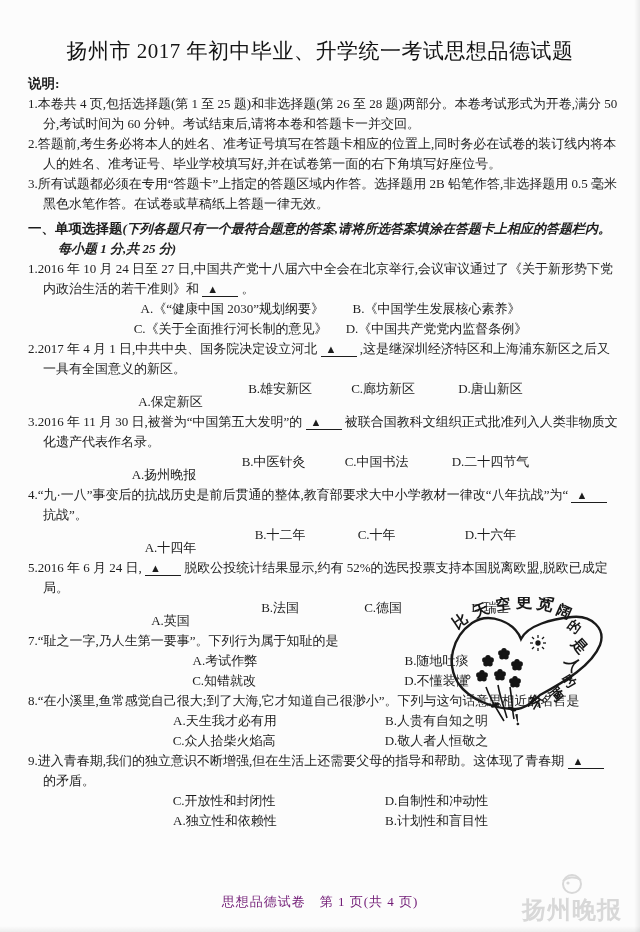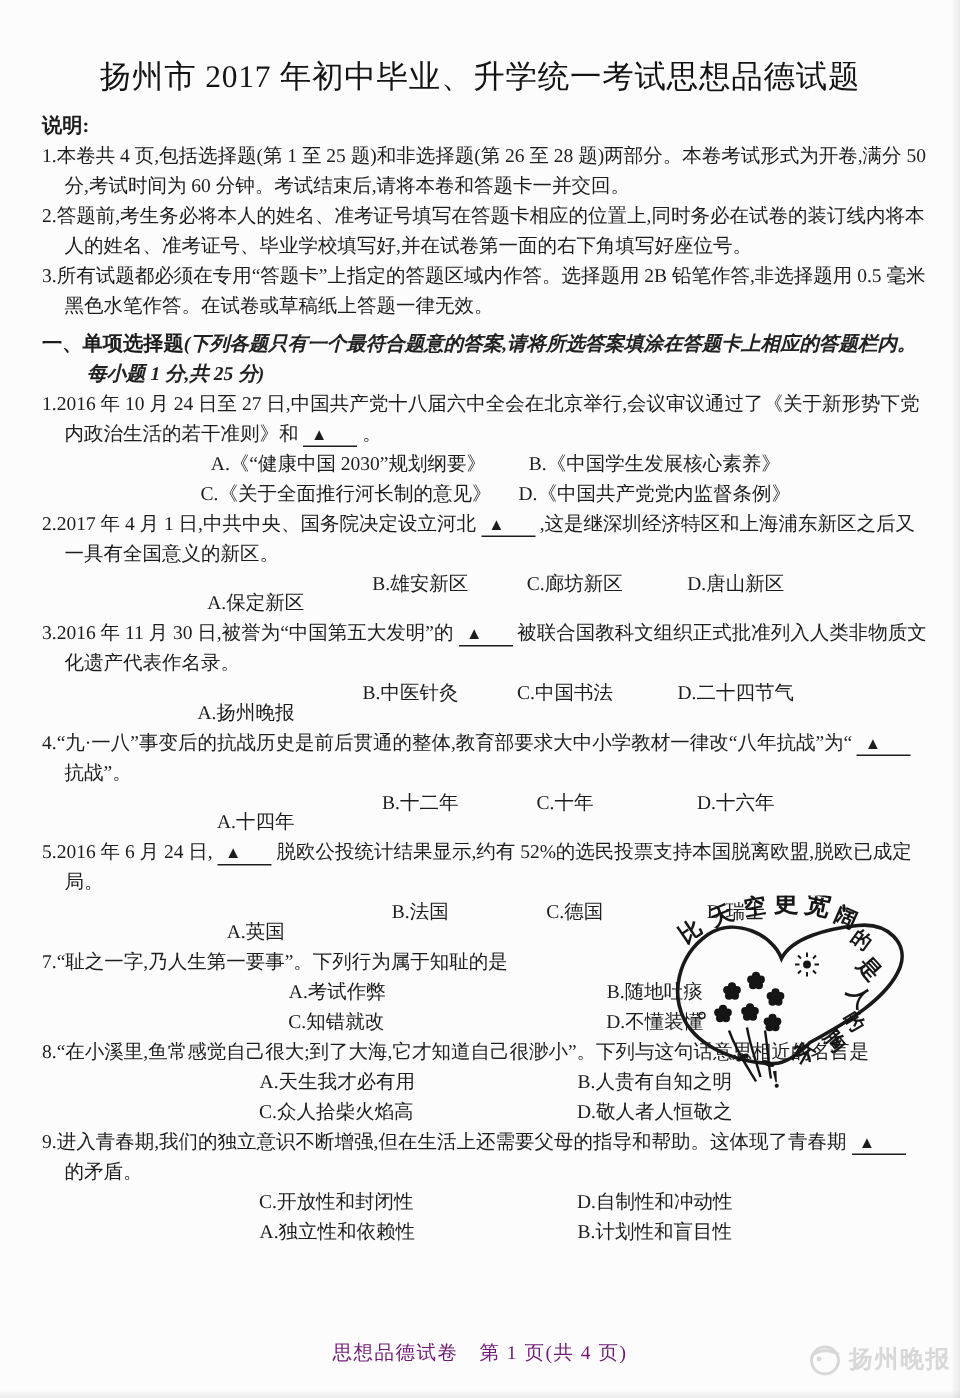--- a/index.html
+++ b/index.html
@@ -36,22 +36,22 @@
     border-bottom:1.4px solid #1d1d1d;font-size:11px;line-height:11px;
     padding-bottom:1px;vertical-align:baseline;
   }
   .cartoon{position:absolute;left:420px;top:597px;width:215px;height:172px;}
   .cartoon text{font-family:"Liberation Serif","DejaVu Serif",serif;font-weight:bold;fill:#161616;}
   .footer{
     position:absolute;left:0;right:0;bottom:20px;text-align:center;
     font-size:13px;letter-spacing:1px;color:#701a75;
   }
   .watermark{
-    position:absolute;right:6px;bottom:12px;display:flex;align-items:center;gap:3px;
-    color:#d8d8d8;font-size:16px;font-weight:bold;letter-spacing:1px;
+    position:absolute;right:18px;bottom:12px;display:flex;align-items:center;gap:3px;
+    color:#d8d8d8;font-size:24px;font-weight:bold;letter-spacing:1px;flex-direction:column;
   }
 </style>
 </head>
 <body>
 
 <div class="page">
 
   <h1 class="title">扬州市 2017 年初中毕业、升学统一考试思想品德试题</h1>
 
   <div class="content">

